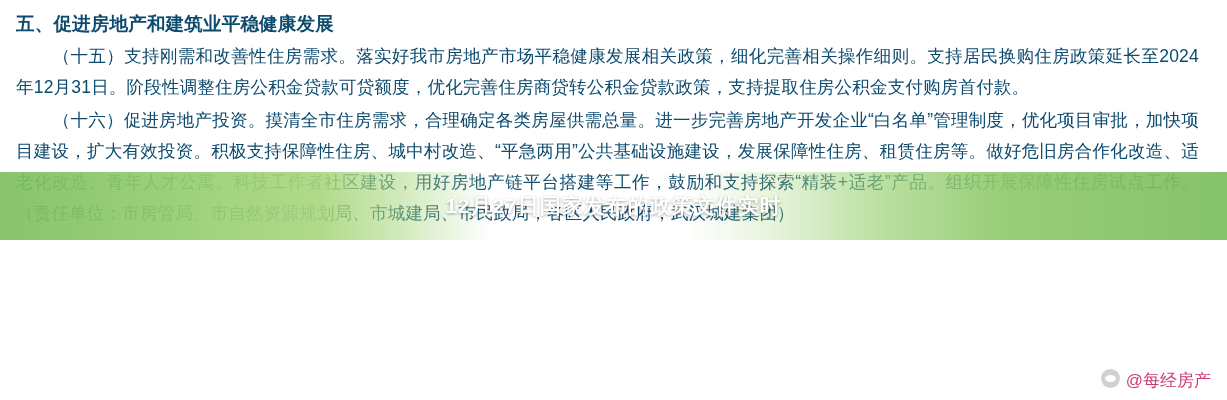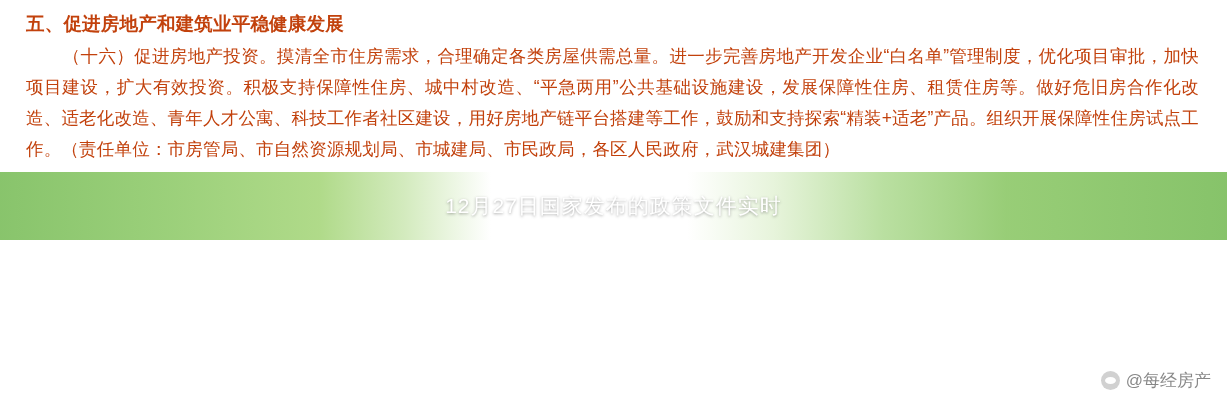--- a/index.html
+++ b/index.html
@@ -20,23 +20,23 @@
     background: #ffffff;
     overflow: hidden;
   }
 
   
   .doc {
     position: absolute;
     top: 0;
     left: 0;
     width: 1227px;
-    padding: 8px 28px 0 26px;
+    padding: 8px 28px 0 16px;
     box-sizing: border-box;
-    color: #c2410c;
+    color: #0c4a6e;
     font-size: 17.5px;
     line-height: 31px;
     letter-spacing: 0.2px;
   }
   .doc p {
     margin: 0 0 2px 0;
     text-align: justify;
     text-justify: inter-ideograph;
   }
   .heading {
@@ -78,36 +78,36 @@
     position: absolute;
     left: 0;
     top: 172px;
     width: 1227px;
     height: 68px;
     display: flex;
     align-items: center;
     justify-content: center;
     color: #ffffff;
     font-size: 21px;
-    font-weight: normal;
+    font-weight: bold;
     letter-spacing: 1px;
     text-shadow: 0 1px 3px rgba(0,0,0,0.35);
     white-space: nowrap;
     text-align: center;
   }
 
   
   .watermark {
     position: absolute;
     right: 16px;
     bottom: 8px;
     display: flex;
-    align-items: center;
+    align-items: flex-start;
     gap: 6px;
-    color: #737373;
+    color: #be185d;
     font-size: 17px;
     opacity: 0.85;
   }
   .weibo-icon {
     width: 19px;
     height: 19px;
     border-radius: 50%;
     background: #c9c9c9;
     position: relative;
     display: inline-block;
@@ -123,20 +123,21 @@
     background: #ffffff;
   }
 </style>
 </head>
 <body>
 
 <div id="page">
 
   <div class="doc">
     <p class="heading">五、促进房地产和建筑业平稳健康发展</p>
+    <p class="indent">（十五）支持刚需和改善性住房需求。落实好我市房地产市场平稳健康发展相关政策，细化完善相关操作细则。支持居民换购住房政策延长至2024年12月31日。阶段性调整住房公积金贷款可贷额度，优化完善住房商贷转公积金贷款政策，支持提取住房公积金支付购房首付款。</p>
     <p class="indent">（十六）促进房地产投资。摸清全市住房需求，合理确定各类房屋供需总量。进一步完善房地产开发企业“白名单”管理制度，优化项目审批，加快项目建设，扩大有效投资。积极支持保障性住房、城中村改造、“平急两用”公共基础设施建设，发展保障性住房、租赁住房等。做好危旧房合作化改造、适老化改造、青年人才公寓、科技工作者社区建设，用好房地产链平台搭建等工作，鼓励和支持探索“精装+适老”产品。组织开展保障性住房试点工作。（责任单位：市房管局、市自然资源规划局、市城建局、市民政局，各区人民政府，武汉城建集团）</p>
   </div>
 
   <div class="banner"></div>
   <div class="banner-text">12月27日国家发布的政策文件实时</div>
 
   <div class="watermark">
     <span class="weibo-icon"></span>
     <span>@每经房产</span>
   </div>

